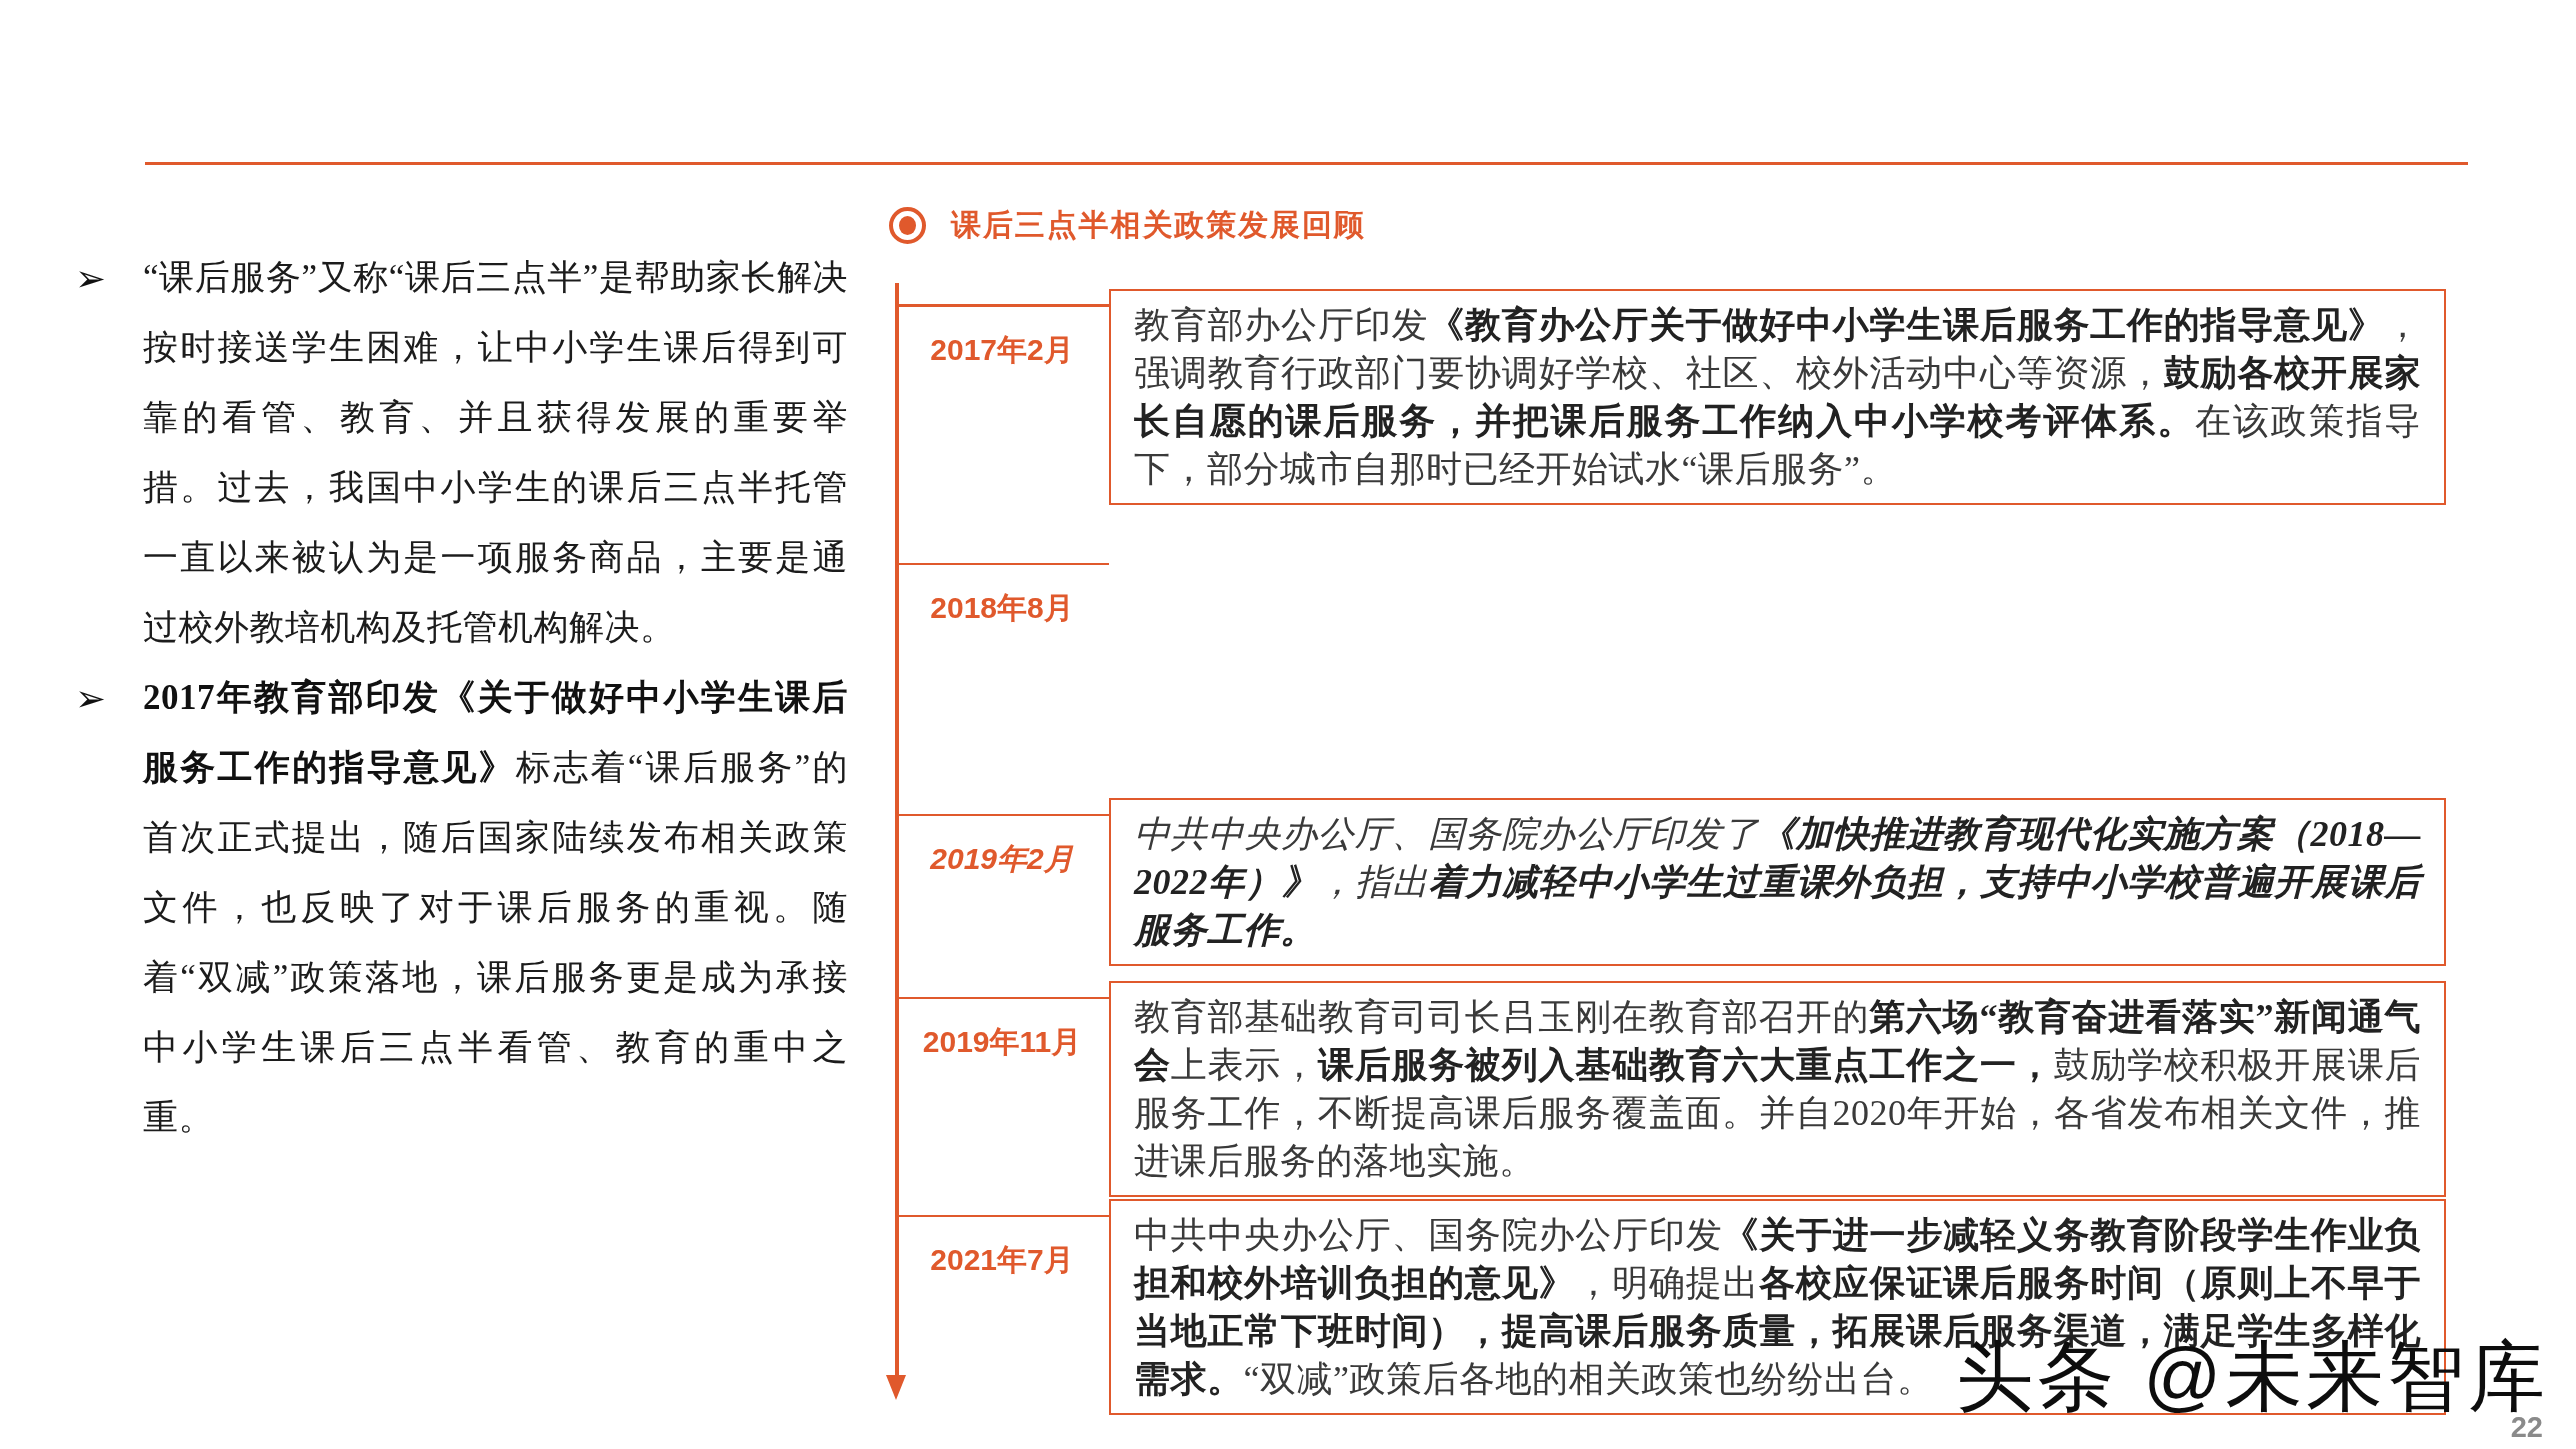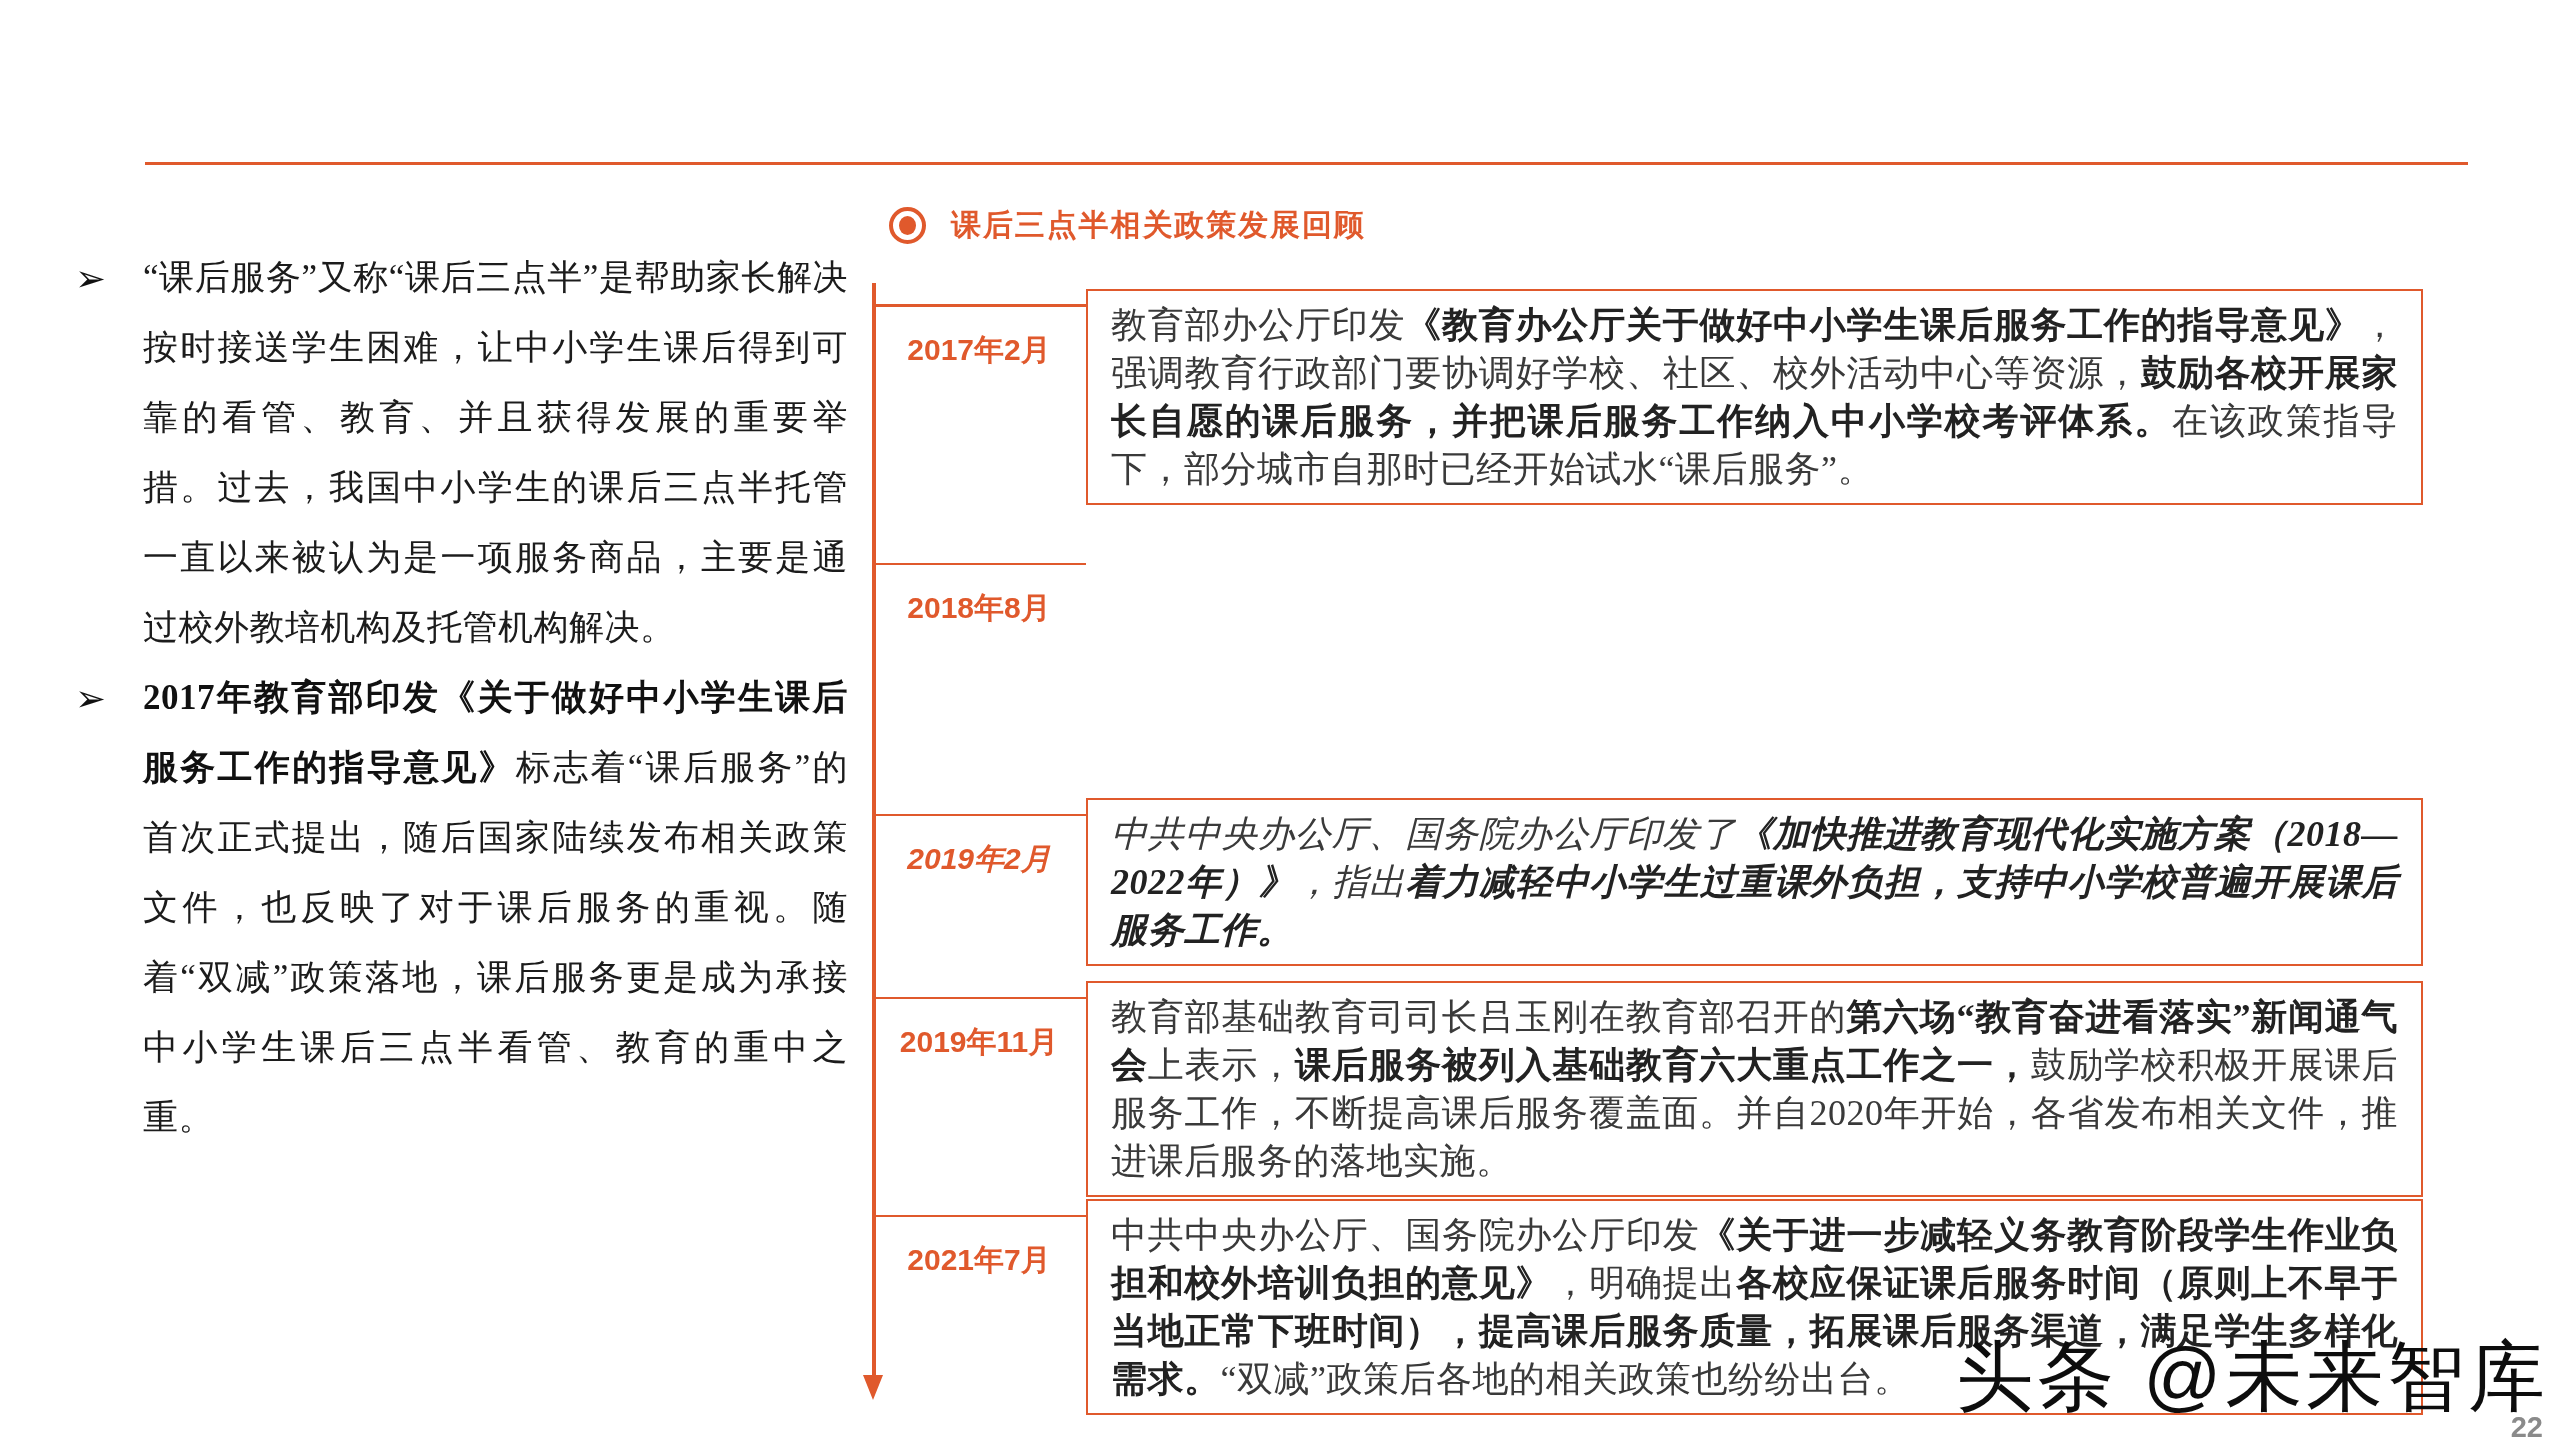--- a/index.html
+++ b/index.html
@@ -23,21 +23,21 @@
   .bullet-text .b{font-weight:bold; color:#111;}
 
   
   .sec-header{position:absolute; left:889px; top:205px; display:flex; align-items:center; gap:25px;}
   .bullseye{width:37px; height:37px; border:4.8px solid var(--accent); border-radius:50%;
             display:flex; align-items:center; justify-content:center;}
   .bullseye-dot{width:17.4px; height:19.3px; background:var(--accent); border-radius:50%;}
   .sec-label{font-size:30px; font-weight:bold; color:var(--accent); letter-spacing:1.9px;text-align:right;}
 
   
-  .timeline{position:absolute; left:872px; top:283px; width:1551px; height:1135px;}
+  .timeline{position:absolute; left:895px; top:283px; width:1551px; height:1135px;}
   .axis{position:absolute; left:0; top:0; width:3.9px; height:1094px; background:var(--accent);}
   .axis-arrow{position:absolute; left:-8.7px; top:1092px; width:0; height:0;
               border-left:10.6px solid transparent; border-right:10.6px solid transparent;
               border-top:25px solid var(--accent);}
   .tl-row{position:absolute; left:0; right:0;}
   .row-1{top:5.8px;} .row-2{top:264px;} .row-3{top:515px;font-style:italic;} .row-4{top:698px;} .row-5{top:916px;}
   .tick{position:absolute; left:0; top:15.5px; width:214px; height:2.9px; background:var(--accent);}
   .tl-date{position:absolute; left:0; top:41px; width:214px; text-align:center;
            font-size:30px; font-weight:bold; color:var(--accent);
            font-family:"Liberation Sans","DejaVu Sans",sans-serif; white-space:nowrap;}

